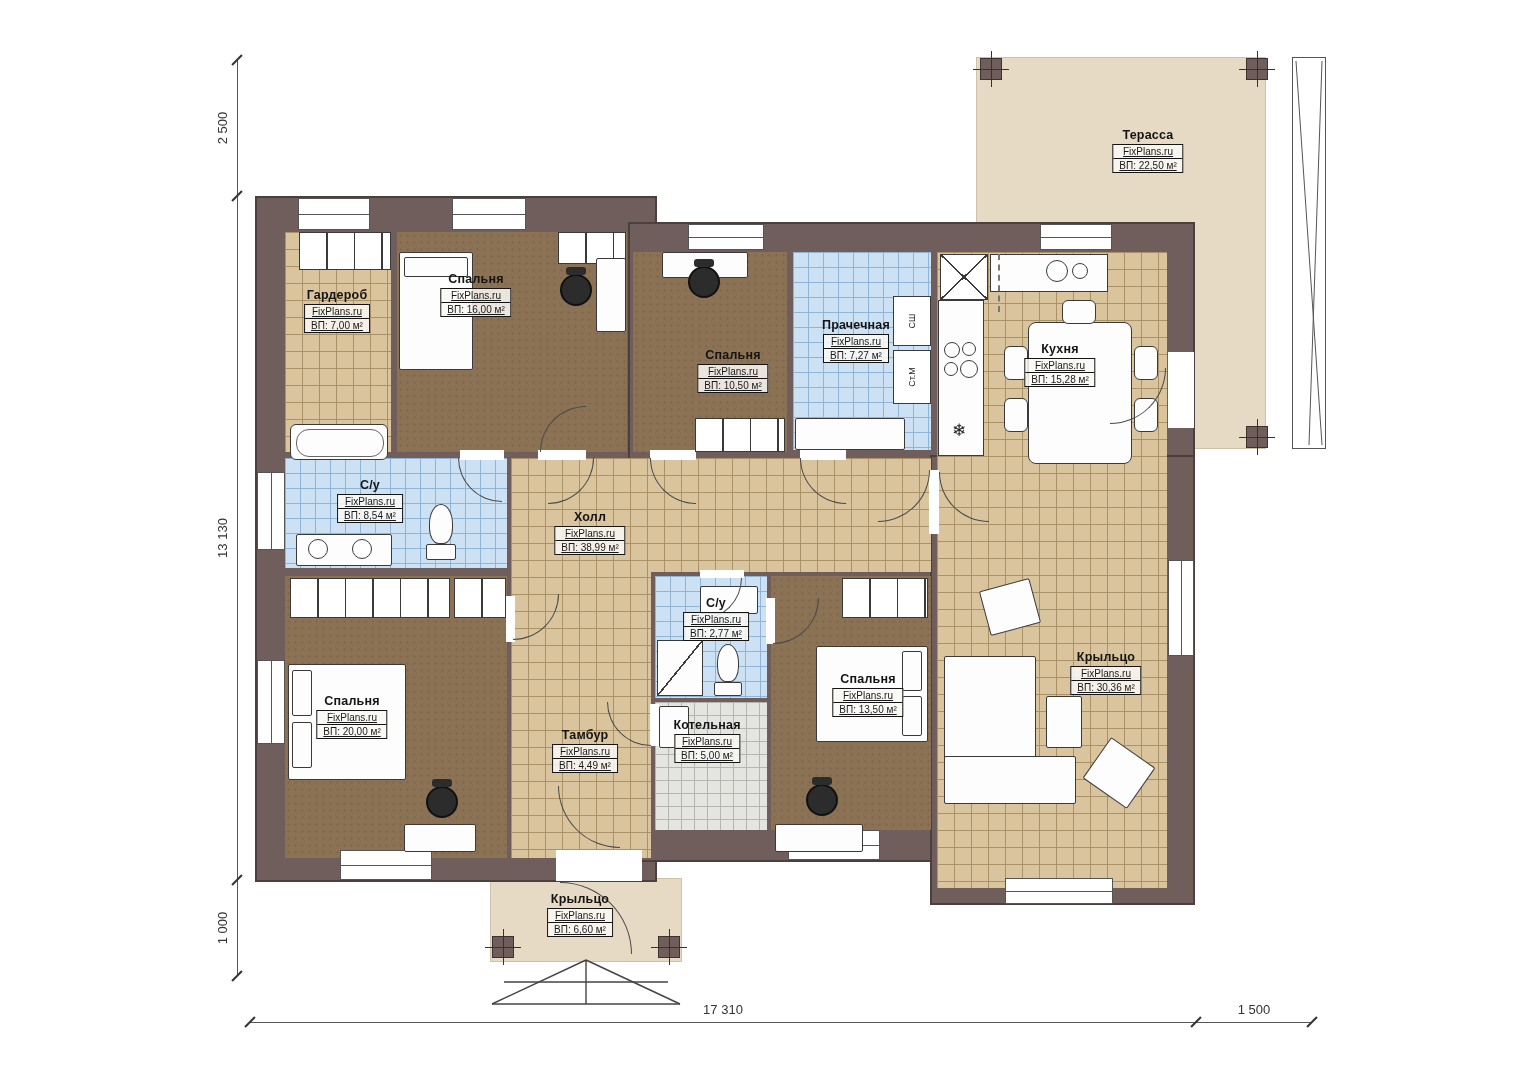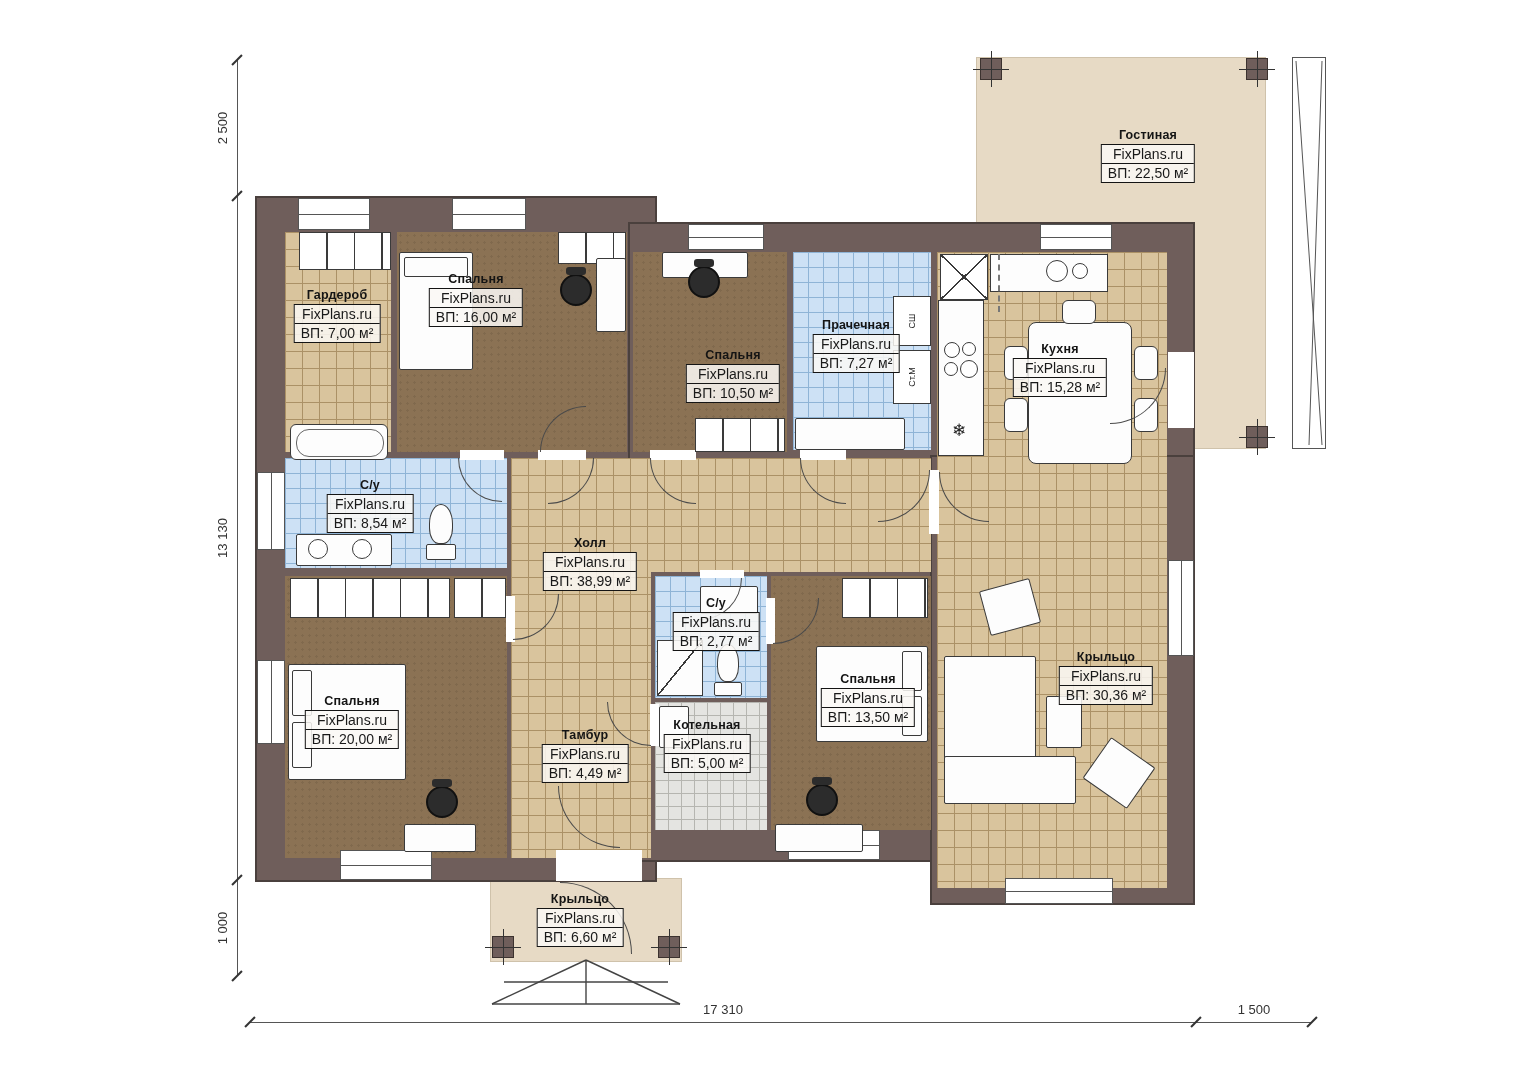--- a/index.html
+++ b/index.html
@@ -36,21 +36,21 @@
   .xbox{position:absolute;background:#fff;border:1.5px solid #3a3a3a;box-sizing:border-box;z-index:5;
         background-image:linear-gradient(to top right,transparent calc(50% - .8px),#3a3a3a calc(50% - .8px),#3a3a3a calc(50% + .8px),transparent calc(50% + .8px)),
                          linear-gradient(to bottom right,transparent calc(50% - .8px),#3a3a3a calc(50% - .8px),#3a3a3a calc(50% + .8px),transparent calc(50% + .8px));}
   .diag{background-image:linear-gradient(to bottom right,transparent calc(50% - .8px),#3a3a3a calc(50% - .8px),#3a3a3a calc(50% + .8px),transparent calc(50% + .8px));}
   .appl{position:absolute;background:#fff;border:1.5px solid #3a3a3a;box-sizing:border-box;z-index:6;display:flex;align-items:center;justify-content:center;}
   .appl span{transform:rotate(-90deg);font-size:9px;color:#222;white-space:nowrap;}
   
   .label{position:absolute;z-index:30;text-align:center;transform:translateX(-50%);}
   .rname{font-size:12.5px;font-weight:bold;color:#141414;margin-bottom:2px;letter-spacing:.2px;}
   .lbox{display:inline-block;border:1.8px solid #141414;background:rgba(250,248,244,.86);}
-  .lbox .row{font-size:14px;color:#191919;padding:1px 6px;white-space:nowrap;}
+  .lbox .row{font-size:10px;color:#191919;padding:1px 6px;white-space:nowrap;text-decoration:underline;}
   .lbox .row + .row{border-top:1.8px solid #141414;}
   
   .dimline{position:absolute;background:#555;z-index:10;}
   .tick{position:absolute;width:14px;height:2px;background:#333;z-index:11;transform:rotate(-45deg);}
   .dimtext{position:absolute;font-size:13px;color:#333;z-index:11;white-space:nowrap;}
   .dimtext.v{transform:translate(-50%,-50%) rotate(-90deg);}
   .dimtext.h{transform:translateX(-50%);}
   .post{position:absolute;width:22px;height:22px;background:#6f5e5b;border:1.5px solid #3c322f;box-sizing:border-box;z-index:7;}
   .post .cx{position:absolute;left:-8px;right:-8px;top:50%;height:1px;background:#333;}
   .post .cy{position:absolute;top:-8px;bottom:-8px;left:50%;width:1px;background:#333;}
@@ -225,21 +225,21 @@
       <line x1="2" y1="46" x2="190" y2="46"></line>
           <line x1="14" y1="24" x2="178" y2="24"></line>
       <line x1="96" y1="2" x2="2" y2="46"></line>
           <line x1="96" y1="2" x2="190" y2="46"></line>
       <line x1="96" y1="2" x2="96" y2="46"></line>
         </g>
       </svg>
   </div>
 
   <div class="label" style="left:1148px;top:128px;">
-    <div class="rname">Гостиная</div>
+    <div class="rname">Терасса</div>
     <div class="lbox"><div class="row">FixPlans.ru</div><div class="row">ВП: 22,50 м²</div></div>
   </div>
   <div class="label" style="left:337px;top:288px;">
     <div class="rname">Гардероб</div>
     <div class="lbox"><div class="row">FixPlans.ru</div><div class="row">ВП: 7,00 м²</div></div>
   </div>
   <div class="label" style="left:476px;top:272px;">
     <div class="rname">Спальня</div>
     <div class="lbox"><div class="row">FixPlans.ru</div><div class="row">ВП: 16,00 м²</div></div>
   </div>
@@ -252,21 +252,21 @@
     <div class="lbox"><div class="row">FixPlans.ru</div><div class="row">ВП: 7,27 м²</div></div>
   </div>
   <div class="label" style="left:1060px;top:342px;">
     <div class="rname">Кухня</div>
     <div class="lbox"><div class="row">FixPlans.ru</div><div class="row">ВП: 15,28 м²</div></div>
   </div>
   <div class="label" style="left:370px;top:478px;">
     <div class="rname">С/у</div>
     <div class="lbox"><div class="row">FixPlans.ru</div><div class="row">ВП: 8,54 м²</div></div>
   </div>
-  <div class="label" style="left:590px;top:536px;">
+  <div class="label" style="left:590px;top:510px;">
     <div class="rname">Холл</div>
     <div class="lbox"><div class="row">FixPlans.ru</div><div class="row">ВП: 38,99 м²</div></div>
   </div>
   <div class="label" style="left:716px;top:596px;">
     <div class="rname">С/у</div>
     <div class="lbox"><div class="row">FixPlans.ru</div><div class="row">ВП: 2,77 м²</div></div>
   </div>
   <div class="label" style="left:352px;top:694px;">
     <div class="rname">Спальня</div>
     <div class="lbox"><div class="row">FixPlans.ru</div><div class="row">ВП: 20,00 м²</div></div>

